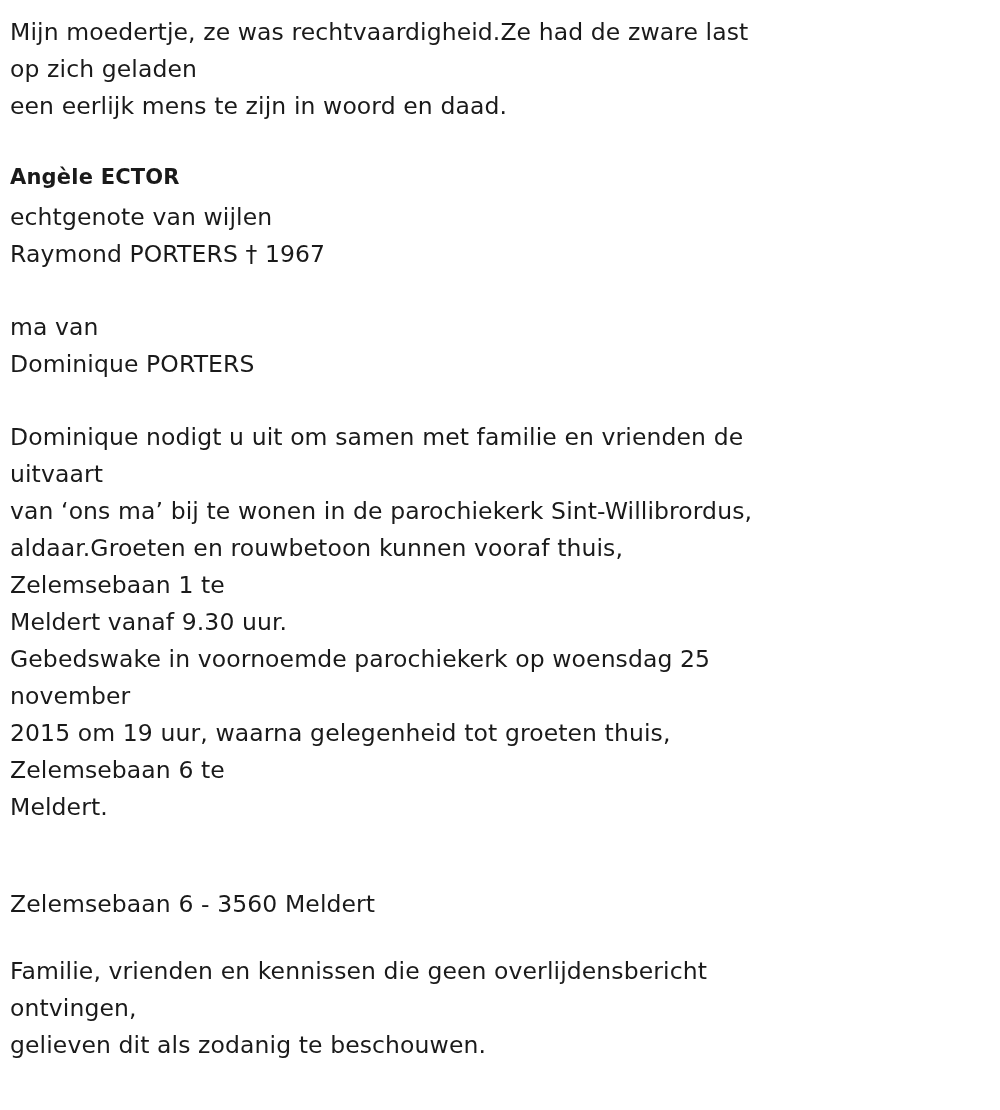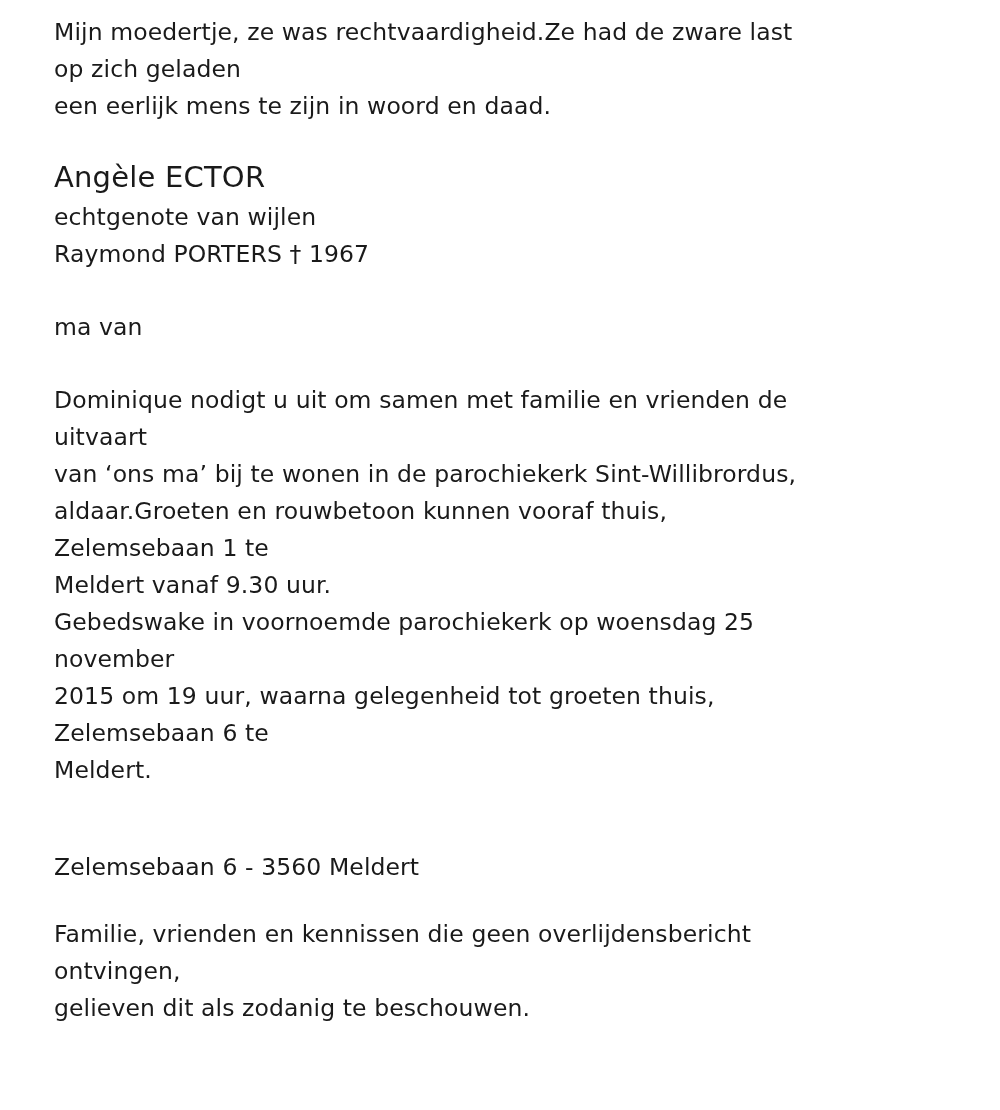--- a/index.html
+++ b/index.html
@@ -10,32 +10,31 @@
   body {
     width: 1000px;
     min-height: 1110px;
     font-family: "DejaVu Sans", sans-serif;
     color: #1a1a1a;
   }
   .page {
     box-sizing: border-box;
     width: 802px;
     padding: 14px 22px 20px 10px;
-    margin-left: 44px;
   }
   .line {
     font-size: 23.5px;
     line-height: 37px;
     letter-spacing: 0.1px;
     white-space: pre-wrap;
   }
   .name {
-    font-size: 29px;
+    font-size: 21px;
     line-height: 44px;
-    font-weight: normal;
+    font-weight: bold;
     letter-spacing: 0.2px;
   }
   .spacer-md { height: 30px; }
   .spacer-lg { height: 36px; }
   .block { margin: 0; padding: 0; }
 </style>
 </head>
 <body>
 
 <div class="page">
@@ -51,20 +50,21 @@
 
   <div class="block">
     <div class="line">echtgenote van wijlen</div>
     <div class="line">Raymond PORTERS † 1967</div>
   </div>
 
   <div class="spacer-lg"></div>
 
   <div class="block">
     <div class="line">ma van</div>
+    <div class="line">Dominique PORTERS</div>
   </div>
 
   <div class="spacer-lg"></div>
 
   <div class="block">
     <div class="line">Dominique nodigt u uit om samen met familie en vrienden de uitvaart</div>
     <div class="line">van ‘ons ma’ bij te wonen in de parochiekerk Sint-Willibrordus,</div>
     <div class="line">aldaar.Groeten en rouwbetoon kunnen vooraf thuis, Zelemsebaan 1 te</div>
     <div class="line">Meldert vanaf 9.30 uur.</div>
     <div class="line">Gebedswake in voornoemde parochiekerk op woensdag 25 november</div>

